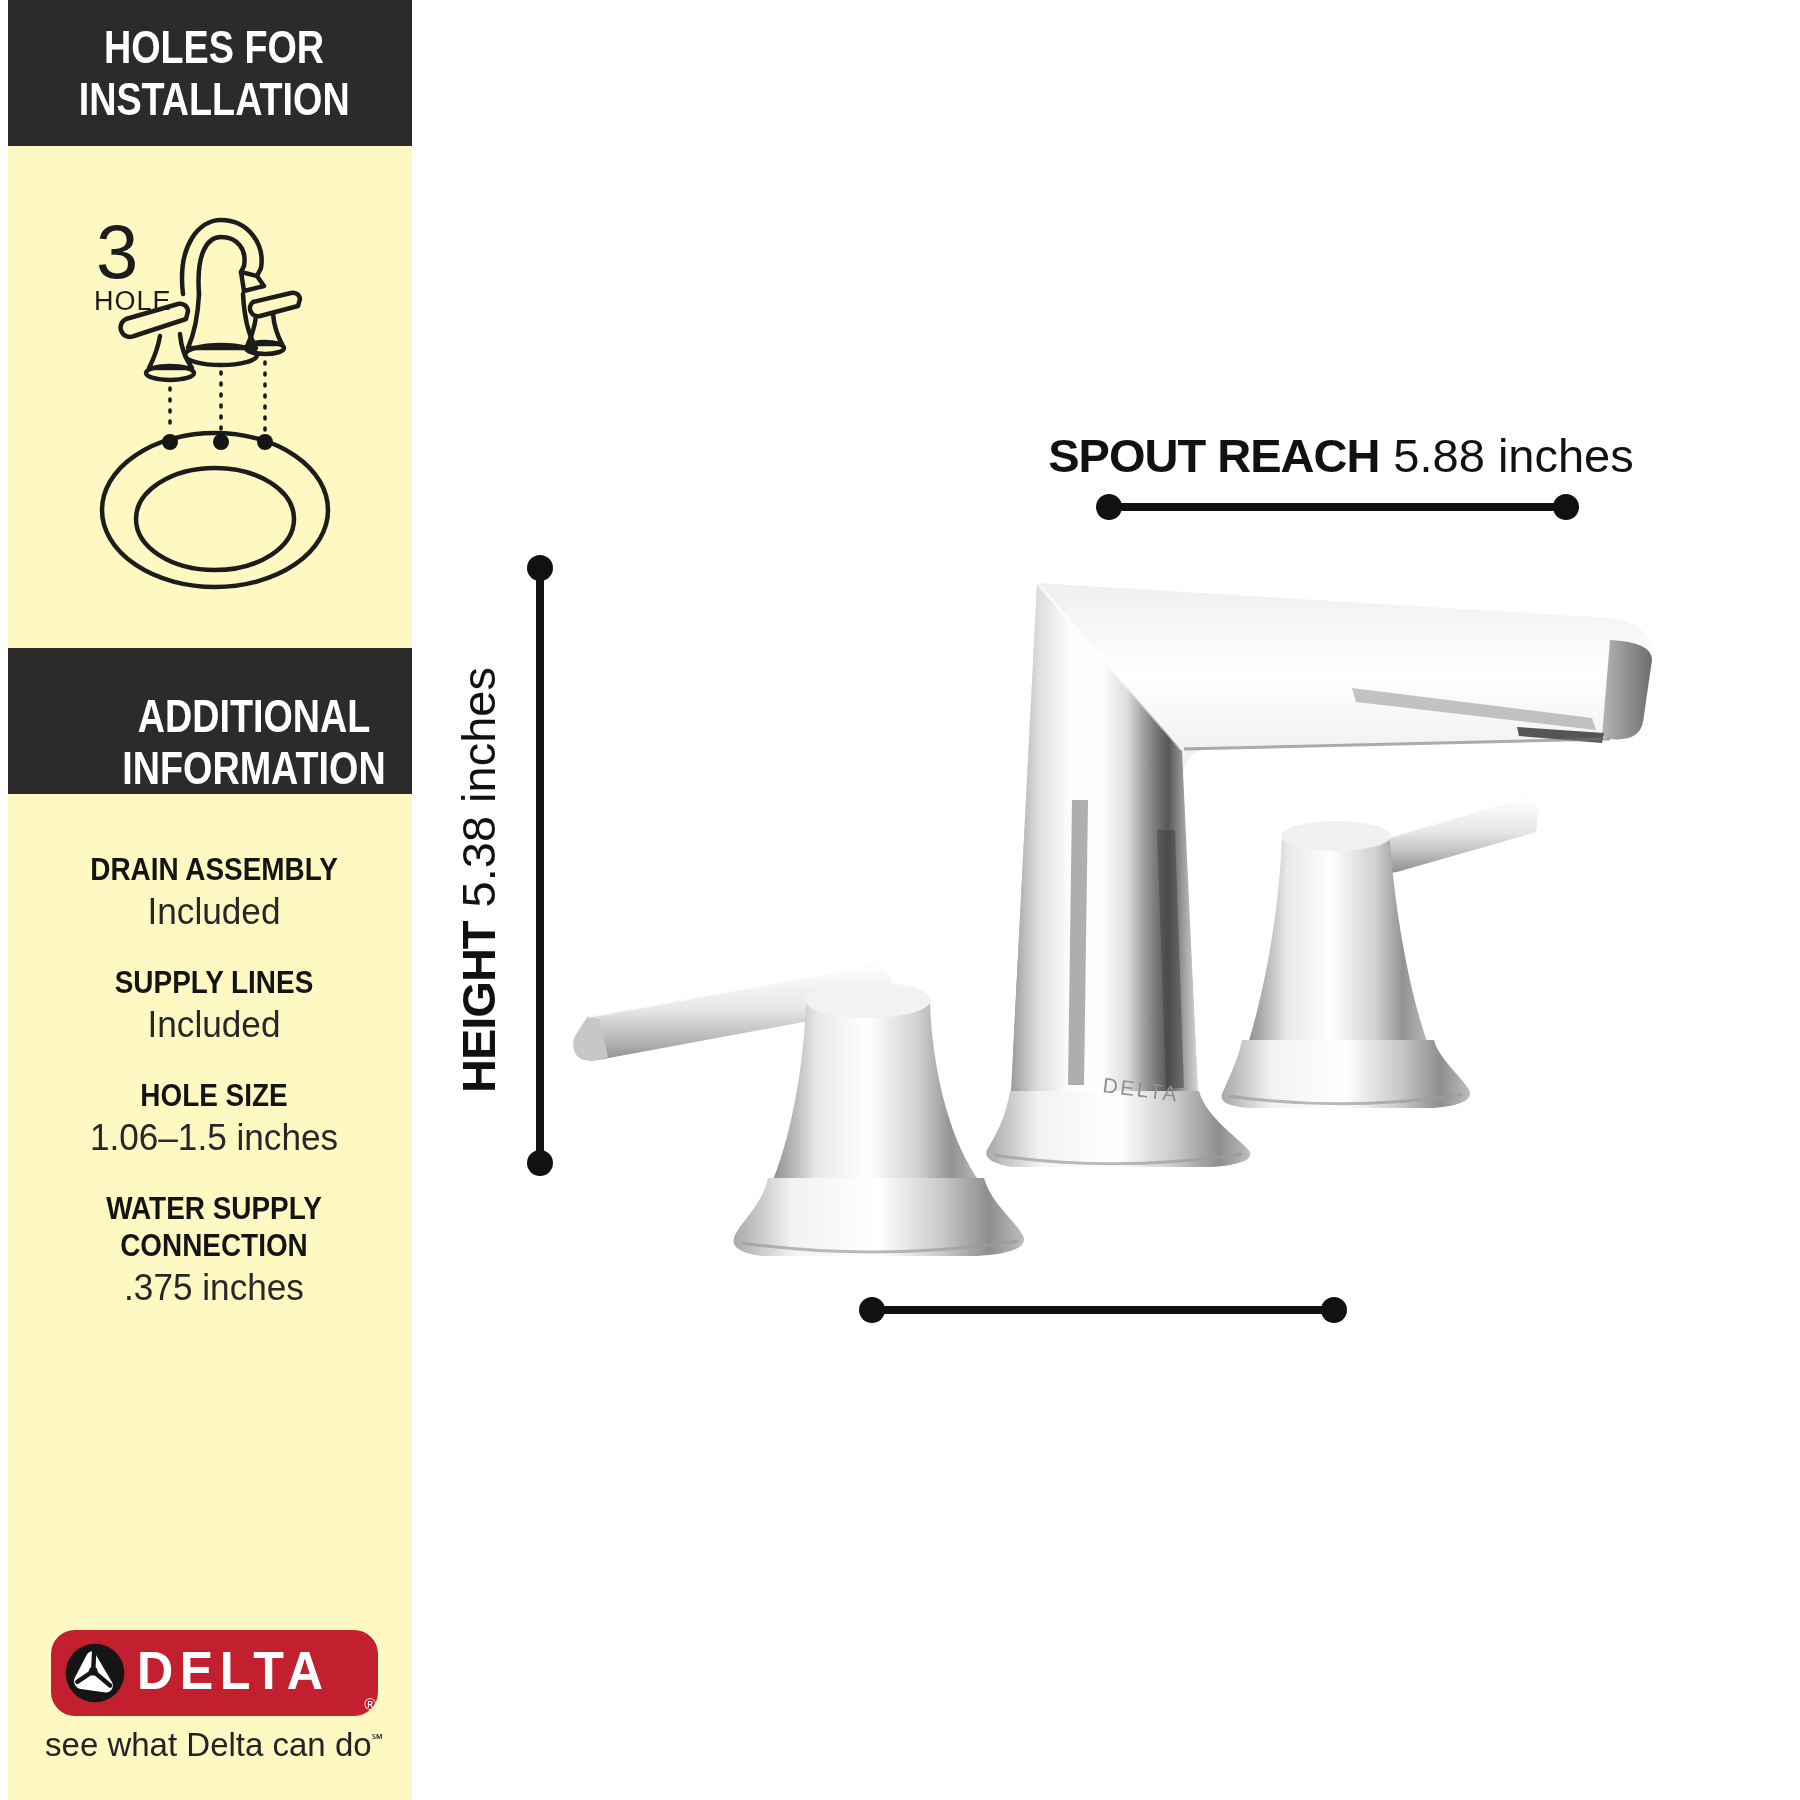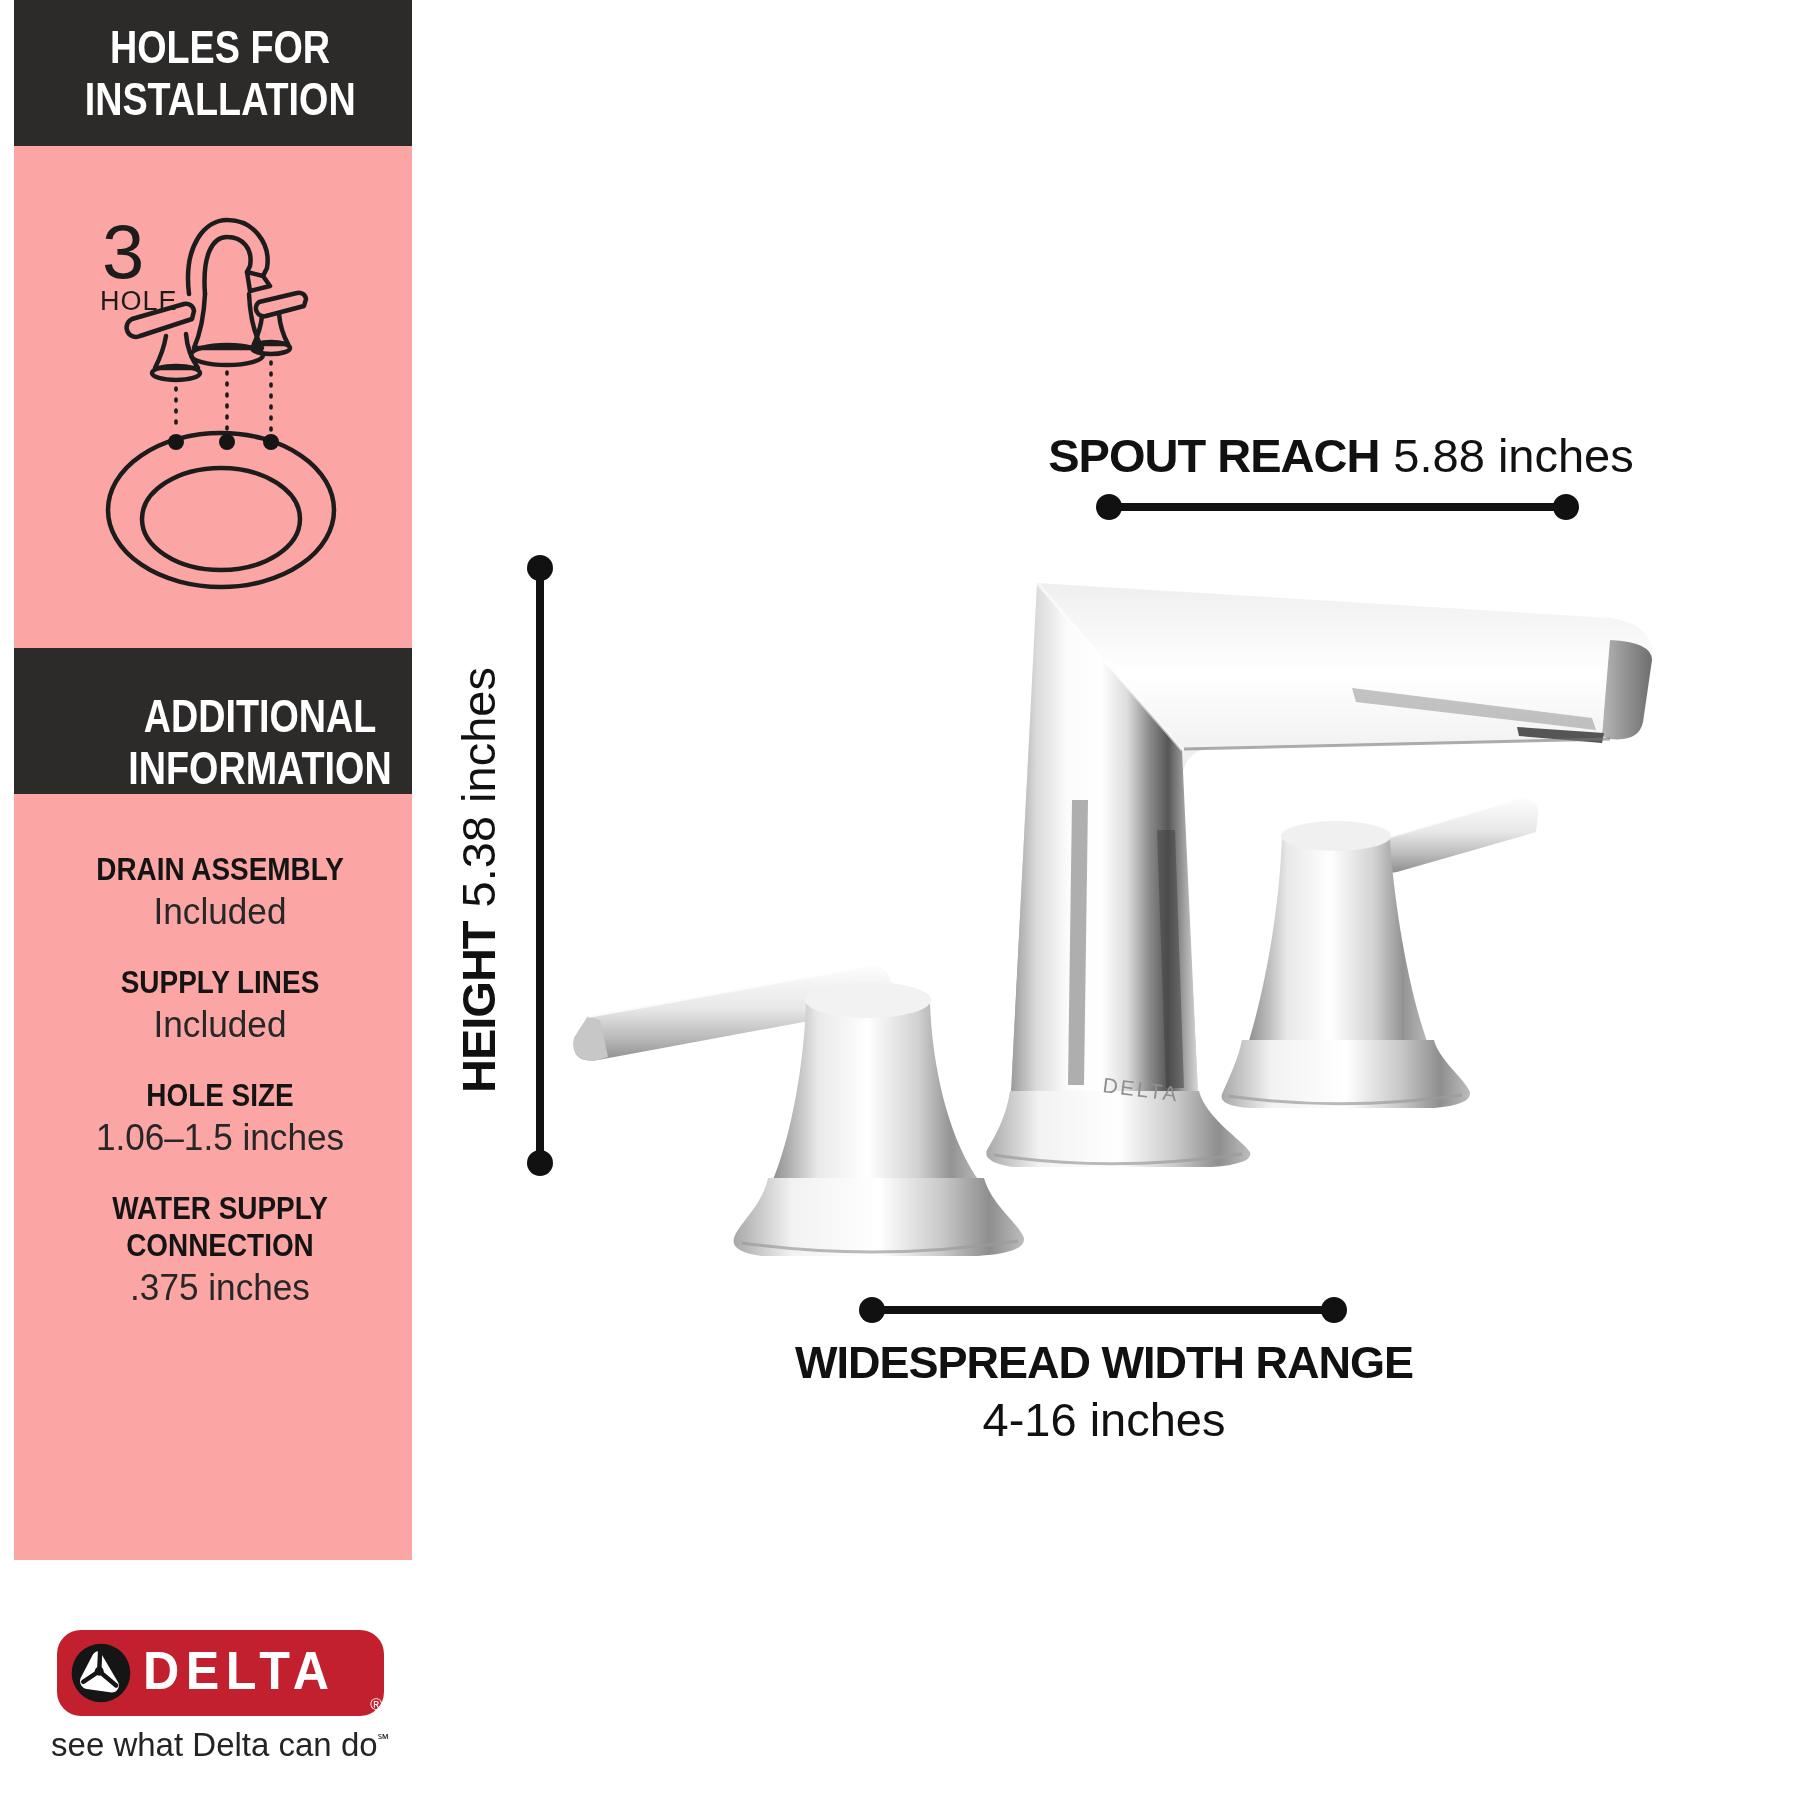--- a/index.html
+++ b/index.html
@@ -1,20 +1,20 @@
 <!DOCTYPE html>
 <html><head>
 <meta charset="utf-8">
 <style>
   html,body{margin:0;padding:0;background:#fff;}
   .stage{position:relative;width:1800px;height:1800px;overflow:hidden;
          font-family:"Liberation Sans",sans-serif;background:#fff;}
 
   
-  .sidebar{position:absolute;left:14px;top:0;width:412px;height:1560px;background:#fca5a5;}
+  .sidebar{position:absolute;left:8px;top:0;width:412px;height:1800px;background:#fef9c3;}
   .side-header{position:absolute;left:0;top:0;width:412px;height:146px;background:#2d2b2a;
                display:flex;align-items:center;justify-content:center;}
   .side-header .hdr-text{color:#fff;font-weight:700;font-size:46px;line-height:52px;
                text-align:center;width:330px;transform:scaleX(.82);transform-origin:50% 50%;}
   .side-header2{position:absolute;left:0;top:648px;width:412px;height:146px;background:#2d2b2a;
                display:flex;align-items:flex-end;justify-content:center;padding-left:40px;}
   .side-header2 .hdr-text{color:#fff;font-weight:700;font-size:46px;line-height:52px;
                text-align:center;width:330px;transform:scaleX(.82);transform-origin:50% 50%;}
 
   .hole-icon{position:absolute;left:52px;top:192px;width:286px;height:418px;}
@@ -260,18 +260,14 @@
     </svg>
 
     <div class="dim dim-spout">
       <b>SPOUT REACH</b><span>5.88 inches</span>
     </div>
 
     <div class="dim dim-height">
       <b>HEIGHT</b><span>5.38 inches</span>
     </div>
 
-    <div class="dim dim-widespread">
-      <div class="wlabel">WIDESPREAD WIDTH RANGE</div>
-      <div class="wvalue">4-16 inches</div>
-    </div>
   </main>
 </div>
 
 </body></html>

